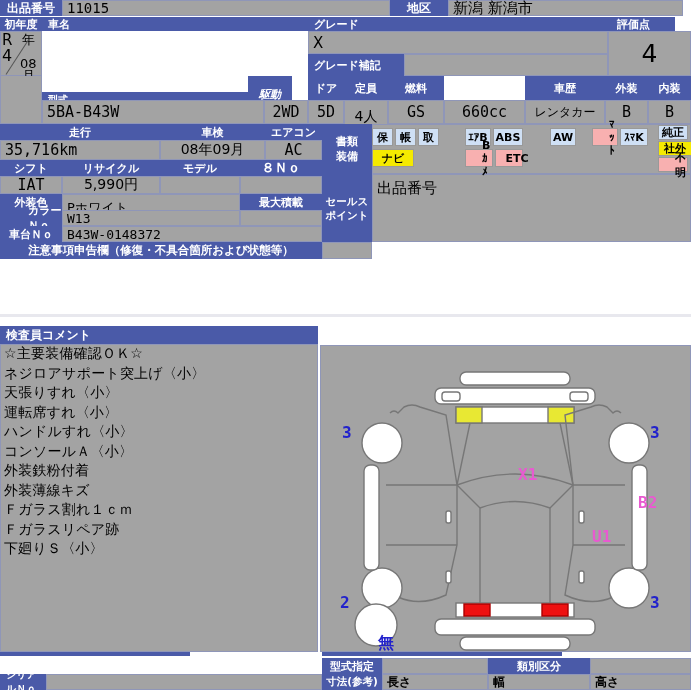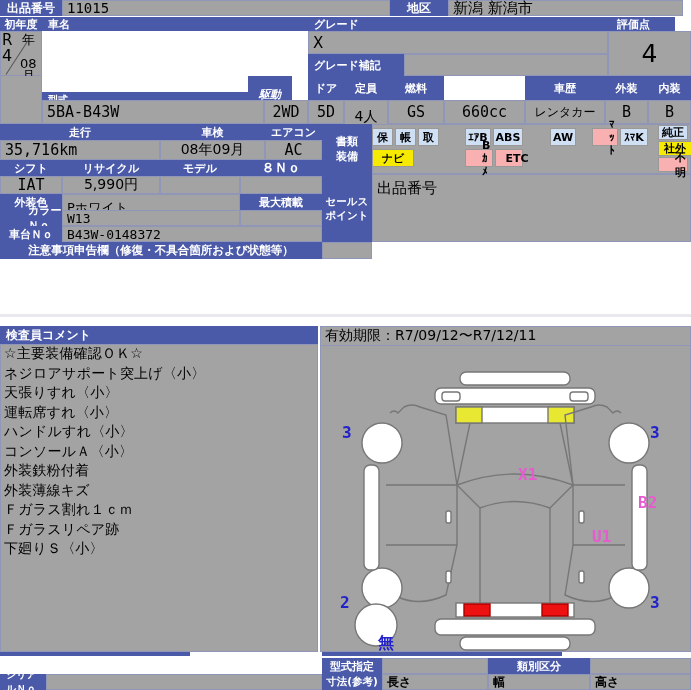--- a/index.html
+++ b/index.html
@@ -146,21 +146,20 @@
 天張りすれ〈小〉
 運転席すれ〈小〉
 ハンドルすれ〈小〉
 コンソールＡ〈小〉
 外装鉄粉付着
 外装薄線キズ
 Ｆガラス割れ１ｃｍ
 Ｆガラスリペア跡
 下廻りＳ〈小〉</div>
 
-  <div class="cell bx lft" style="left:320px;top:326px;width:371px;height:19px;font-size:14px;border-bottom:none;">有効期限：R7/09/12〜R7/12/11</div>
   <div class="cell bx" style="left:320px;top:345px;width:371px;height:307px;"></div>
 
   <div class="diagwrap">
     <svg width="371" height="307" viewBox="0 0 371 307">
       <g fill="none" stroke="#777" stroke-width="1.4">
 
         <rect x="140" y="27" width="110" height="13" rx="6" fill="#fff"></rect>
         <rect x="115" y="43" width="160" height="16" rx="6" fill="#fff"></rect>
         <rect x="122" y="47" width="18" height="9" rx="3" fill="#fff"></rect>
         <rect x="250" y="47" width="18" height="9" rx="3" fill="#fff"></rect>

